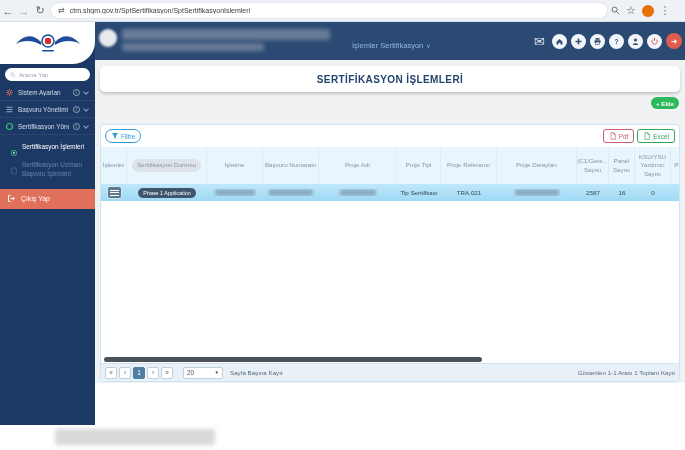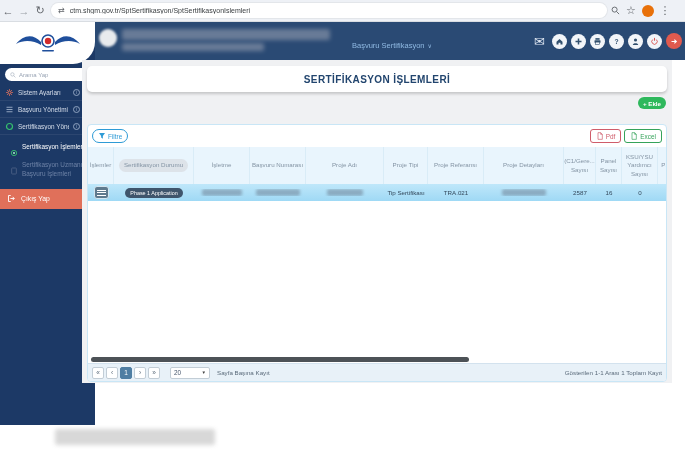--- a/index.html
+++ b/index.html
@@ -62,21 +62,21 @@
   .sub-item .mi-icon { width:8px; height:8px; margin-top:1px; }
   .sub-item .mi-icon svg { width:8px; height:8px; }
   .sub-label { font-size:6.4px; color:#6d82a6; line-height:1.5; }
   .sub-item.active .sub-label { color:#fff; }
   .logout-bar { display:flex; align-items:center; gap:5px; height:20px; background:#e0705a;
     padding:0 7px; cursor:pointer; margin-top:4px; }
   .logout-bar svg { width:9px; height:9px; }
   .logout-label { font-size:6.8px; color:#fff; }
 
   
-  .content { position:absolute; left:82px; top:60px; width:590px; height:323px; background:#f0f1f3; }
+  .content { position:absolute; left:95px; top:60px; width:590px; height:323px; background:#f0f1f3; }
   .title-card { position:absolute; left:5px; top:6px; width:580px; height:26px; background:#fff;
     border-radius:5px; box-shadow:0 2px 3px rgba(0,0,0,.18); display:flex; align-items:center; justify-content:center; }
   .page-title { font-size:10px; font-weight:bold; color:#22456e; letter-spacing:.4px; }
   .add-btn { position:absolute; right:6px; top:37px; height:12px; padding:0 5px; background:#2eb85c;
     border:0; border-radius:8px; color:#fff; font-size:6.2px; font-weight:bold; cursor:pointer;
     display:flex; align-items:center; font-family:"Liberation Sans", sans-serif; }
   .table-card { position:absolute; left:5px; top:64px; width:580px; height:258px; background:#fff;
     border:1px solid #c9e6f6; border-radius:4px; overflow:hidden; }
   .toolbar { height:22px; display:flex; align-items:center; padding:0 4px; }
   .btn { display:flex; align-items:center; gap:2px; height:14px; padding:0 5px; background:#fff;
@@ -133,21 +133,21 @@
   <span class="nav-ic">☆</span>
   <div class="chrome-avatar"></div>
   <span class="nav-ic">⋮</span>
 </div>
 
 <div class="app-header">
   <div class="avatar-blur"></div>
   <div class="blur b1"></div>
   <div class="blur b2"></div>
   <div class="hdr-dd">
-    <span>Başvuru Sertifikasyon</span>
+    <span>İşlemler Sertifikasyon</span>
     <span class="caret">∨</span>
   </div>
   <div class="hdr-icons">
     <span class="mail">✉</span>
     <span id="header-circles" style="display:flex;align-items:center;gap:4px;">
         <div class="hcircle">
           <span style="display:flex">
             <svg viewBox="0 0 12 12">
               <path d="M2 6.4 6 2.8l4 3.6v3.6H7.3V7.6H4.7V10H2Z" fill="currentColor"></path>
             </svg>

